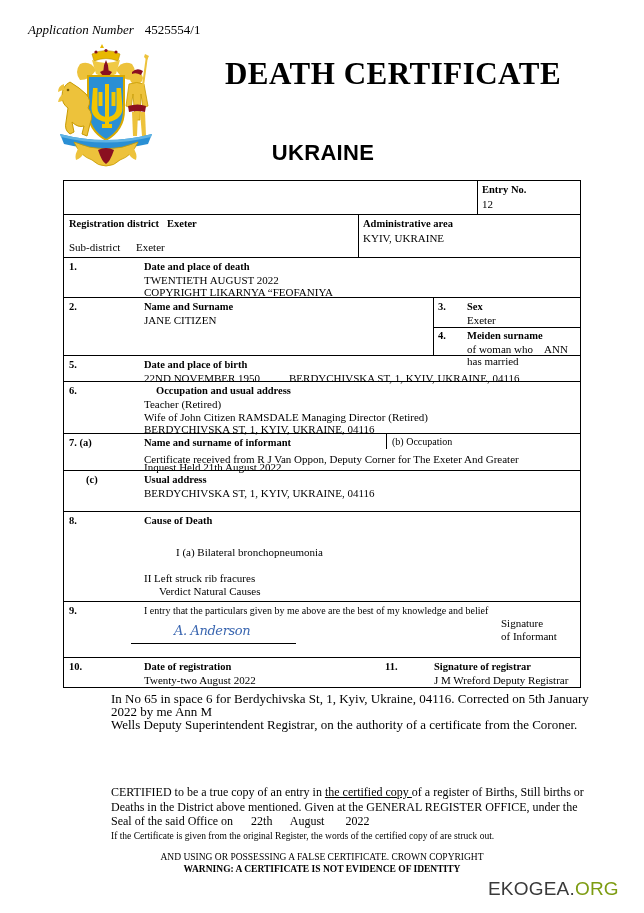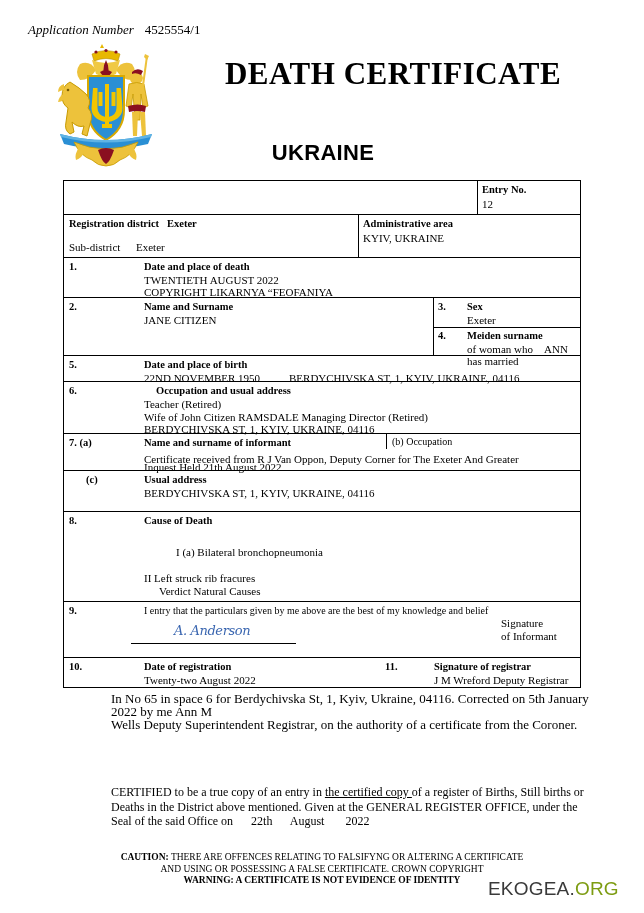--- a/index.html
+++ b/index.html
@@ -441,23 +441,23 @@
 </div>
 
 <div class="note-block">
   <div>In No 65 in space 6 for Berdychivska St, 1, Kyiv, Ukraine, 04116. Corrected on 5th January  2022 by me Ann M</div>
   <div>Wells Deputy Superintendent Registrar, on the authority of a certificate from the Coroner.</div>
 </div>
 
 <div class="certified-block">
   <span>CERTIFIED to be a true copy of an entry in </span><span class="u">the certified copy </span><span>of a register of Births, Still births or Deaths in the District above mentioned. Given at the GENERAL REGISTER OFFICE, under the Seal of the said Office on</span>
   <span class="seal-line">     </span><span>22th</span><span class="seal-line">      </span><span>August</span><span class="seal-line">       </span><span>2022</span>
+  <span class="fine">If the Certificate is given from the original Register, the words of the certified copy of are struck out.</span>
 </div>
 
 <div class="caution-block">
-  <div><span class="k">CAUTION:</span><span> THERE ARE OFFENCES RELATING TO FALSIFYNG OR ALTERING A CERTIFICATE</span></div>
   <div>AND USING OR POSSESSING A FALSE CERTIFICATE. CROWN COPYRIGHT</div>
   <div class="warn">WARNING: A CERTIFICATE IS NOT EVIDENCE OF IDENTITY</div>
 </div>
 
 <div class="watermark">
   <span>EKOGEA.</span><span class="org">ORG</span>
 </div>
 
 </body></html>

